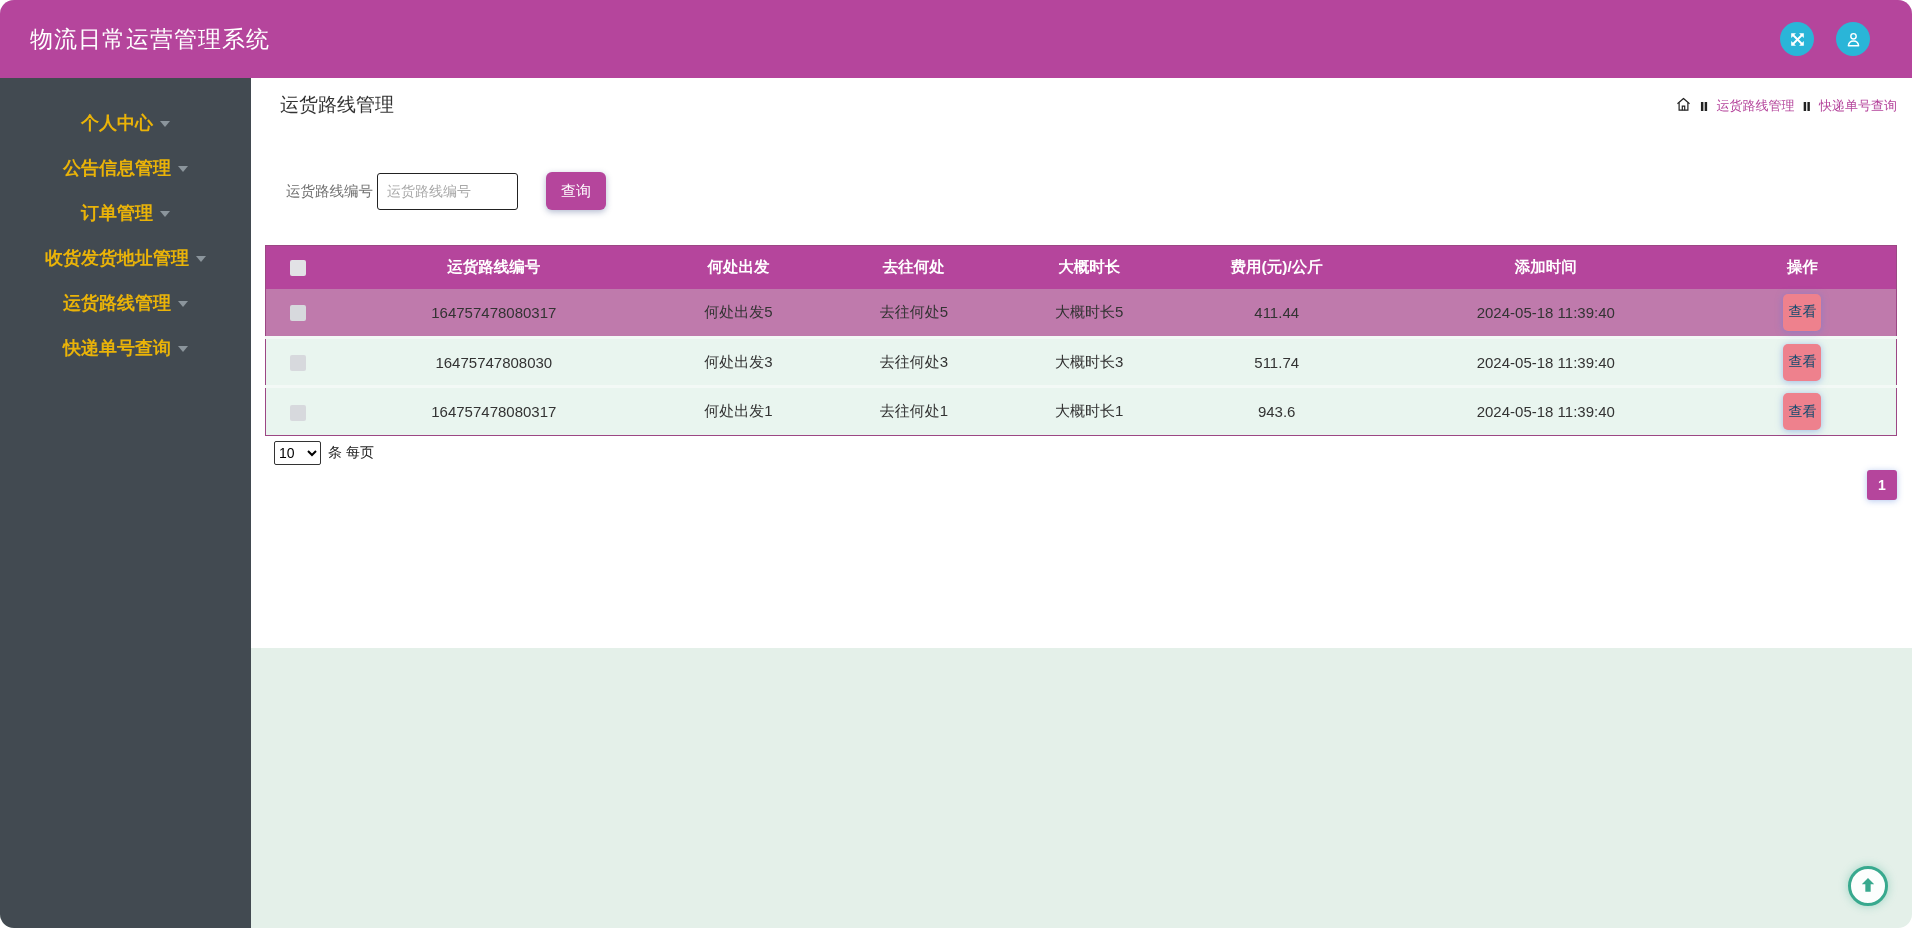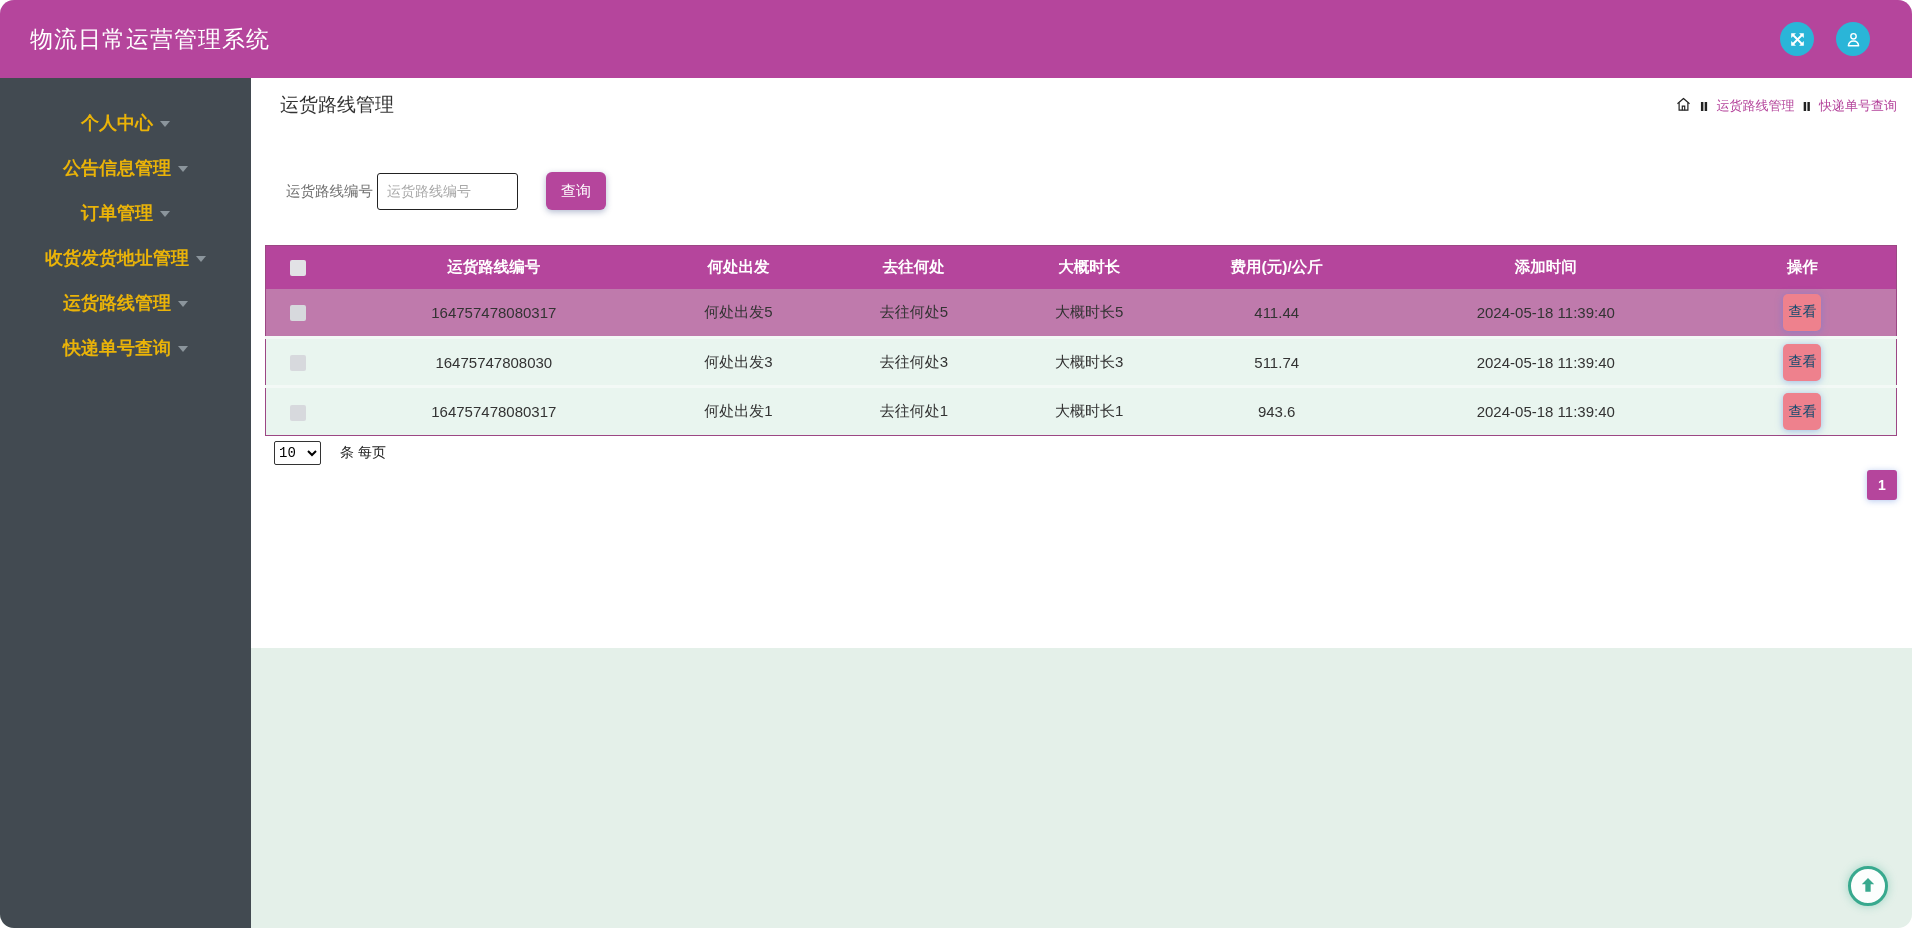--- a/index.html
+++ b/index.html
@@ -42,21 +42,21 @@
   tbody td { height:49px; text-align:center; font-size:15px; color:#333; background:#e9f5ef; }
   tbody tr { border-bottom:3px solid #f3f9f6; }
   tbody tr:last-child { border-bottom:none; }
   tbody tr.highlight td { background:#bf7aac; }
   .cb { display:inline-block; width:16px; height:16px; background:#d7d9dd; border-radius:2px; vertical-align:middle; cursor:pointer; }
   thead .cb { background:#e2e2e6; }
   .view-btn { width:38px; height:37px; background:#ee818d; color:#0c4a6e; border:none; border-radius:5px; font-size:14px; cursor:pointer; box-shadow:0 1px 7px rgba(90,130,220,.5); }
 
   
   .perpage-row { margin:5px 0 0 23px; display:flex; align-items:center; height:24px; font-size:14px; color:#222; }
-  .perpage-select { width:47px; height:24px; border:1px solid #333; border-radius:2px; font-size:14px; margin-right:19px; background:#fff;font-family:Liberation Mono, monospace; }
+  .perpage-select { width:47px; height:24px; border:1px solid #333; border-radius:2px; font-size:14px; margin-right:7px; background:#fff; }
   .pagination { display:flex; justify-content:flex-end; margin:5px 15px 0 0; }
   .page-btn { width:30px; height:30px; background:#b5459c; color:#fff; border:none; border-radius:3px; font-size:14px; font-weight:bold; cursor:pointer; box-shadow:0 1px 6px rgba(90,130,220,.45); }
 
   
   .back-top { position:absolute; right:24px; bottom:22px; width:40px; height:40px; border-radius:50%; background:#fcfefd; border:3px solid #38a98e; display:flex; align-items:center; justify-content:center; cursor:pointer; box-shadow:0 0 10px rgba(56,169,142,.4); }
 </style>
 </head>
 <body>
 
 <div class="app">

